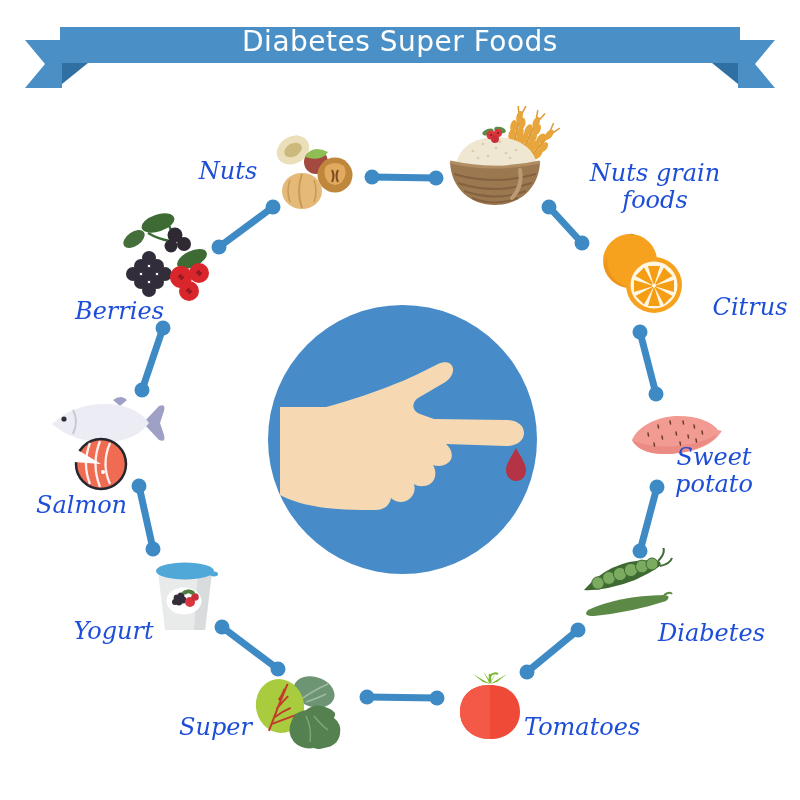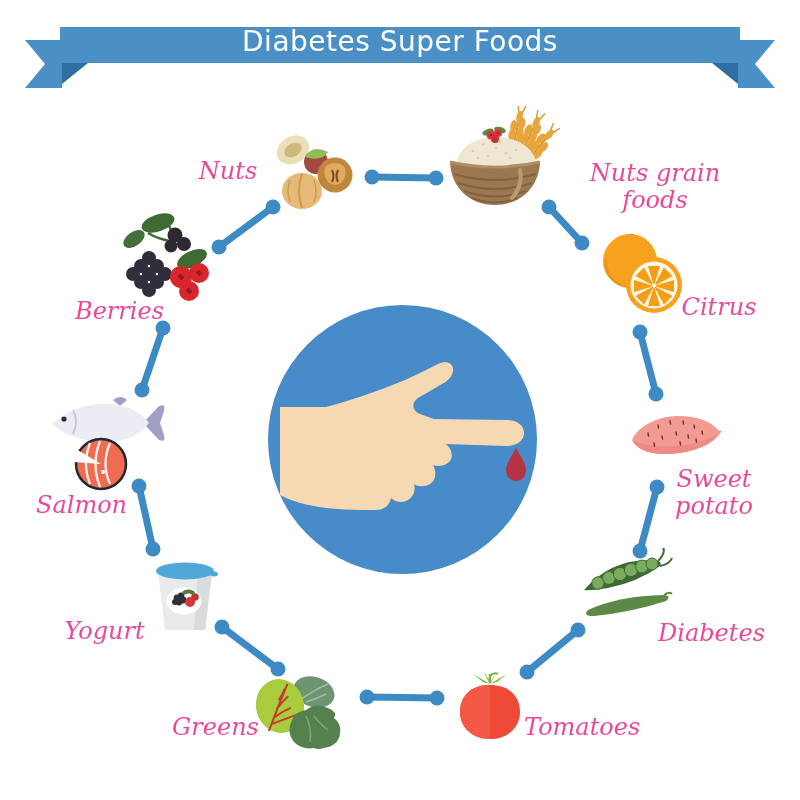--- a/index.html
+++ b/index.html
@@ -9,21 +9,21 @@
   svg{display:block;}
   .ribbon-svg{position:absolute;left:0;top:0;}
   .banner-title{position:absolute;left:60px;top:27px;width:680px;height:28px;
       display:flex;align-items:center;justify-content:center;
       color:#ffffff;font-size:28px;letter-spacing:.5px;
       font-family:"DejaVu Sans",sans-serif;text-align:center;}
   .connectors{position:absolute;left:0;top:0;pointer-events:none;}
   .center-circle{position:absolute;left:268px;top:305px;width:269px;height:269px;
       border-radius:50%;background:#478BC8;}
   .food{position:absolute;}
-  .label{position:absolute;color:#ec4899;font-family:"DejaVu Serif",serif;
+  .label{position:absolute;color:#1d4ed8;font-family:"DejaVu Serif",serif;
       font-style:italic;font-size:24px;line-height:1.12;text-align:center;}
 </style>
 </head>
 <body>
 
 <div class="stage">
 
   <svg class="ribbon-svg" width="800" height="100">
     <polygon points="25,40 62,40 62,88 25,88 45,64" fill="#4A90C7"></polygon>
     <polygon points="775,40 738,40 738,88 775,88 755,64" fill="#4A90C7"></polygon>
@@ -199,21 +199,21 @@
         <polygon points="54,53 60,73 48,73"></polygon>
         <polygon points="54,53 44.1,71.5 35.5,62.9"></polygon>
         <polygon points="54,53 34,59 34,47"></polygon>
         <polygon points="54,53 35.5,43.1 44.1,34.5"></polygon>
         <polygon points="54,53 47.9,32.9 60.1,32.9"></polygon>
         <polygon points="54,53 63.9,34.5 72.5,43.1"></polygon>
       </g>
       <circle cx="54" cy="52.5" r="2" fill="#FFF6E3"></circle>
     </svg>
   </div>
-  <div class="label" style="left:677px;top:294px;width:84px">Citrus</div>
+  <div class="label" style="left:708px;top:294px;width:84px">Citrus</div>
 
   <div class="food abs" style="left:628px;top:406px">
     <svg width="95" height="55" viewBox="0 0 95 55">
       <path d="M 4 34 C 10 20 30 10 50 10 C 70 10 84 16 90 24 L 94 25 L 90 30
                C 80 42 58 48 38 48 C 20 48 8 42 4 34 Z" fill="#F29B93"></path>
       <path d="M 4 34 C 22 43 62 44 90 28 C 80 42 55 48 36 48 C 18 48 8 42 4 34 Z" fill="#EC8B84"></path>
       <g stroke="#6B3A2A" stroke-width="1.5" stroke-linecap="round">
         <line x1="20" y1="27" x2="20.5" y2="30"></line>
           <line x1="30" y1="19" x2="30.5" y2="22"></line>
         <line x1="42" y1="15" x2="42.5" y2="18"></line>
@@ -222,21 +222,21 @@
           <line x1="74" y1="25" x2="74.5" y2="28"></line>
         <line x1="34" y1="30" x2="34.5" y2="33"></line>
           <line x1="48" y1="26" x2="48.5" y2="29"></line>
         <line x1="60" y1="29" x2="60.5" y2="32"></line>
           <line x1="26" y1="37" x2="26.5" y2="40"></line>
         <line x1="52" y1="36" x2="52.5" y2="39"></line>
           <line x1="68" y1="33" x2="68.5" y2="36"></line>
       </g>
     </svg>
   </div>
-  <div class="label" style="left:670px;top:466px;width:88px">Sweet potato</div>
+  <div class="label" style="left:670px;top:444px;width:88px">Sweet potato</div>
 
   <div class="food abs" style="left:578px;top:548px">
     <svg width="95" height="75" viewBox="0 0 95 75">
       <path d="M 80 13 q 8 -8 5 -14 M 82 18 q 10 -2 12 -8" stroke="#3F6B33" stroke-width="2" fill="none"></path>
       <path d="M 6 42 Q 36 8 80 13 Q 84 14 82 18 Q 60 34 30 40 Q 12 43 6 42 Z" fill="#3F6B33"></path>
       <g fill="#7BAB60" stroke="#3F6B33" stroke-width="1">
         <circle cx="20" cy="35" r="6.2"></circle>
           <circle cx="31" cy="30" r="6.4"></circle>
           <circle cx="42" cy="26" r="6.6"></circle>
         <circle cx="53" cy="22" r="6.6"></circle>
@@ -270,21 +270,21 @@
       <ellipse cx="64" cy="20" rx="21" ry="15" fill="#6E9573" transform="rotate(18 64 20)"></ellipse>
       <path d="M 50 28 Q 64 18 78 12 M 56 30 Q 68 26 76 22" stroke="#FFFFFF" opacity="0.35" stroke-width="1.5" fill="none"></path>
       <g transform="rotate(-12 30 34)">
         <ellipse cx="30" cy="34" rx="24" ry="27" fill="#A9CB3E"></ellipse>
         <path d="M 14 56 Q 28 34 42 14 M 22 44 Q 30 40 40 38 M 18 50 Q 30 48 44 46 M 26 36 Q 34 30 40 26 M 30 28 Q 36 22 38 18" stroke="#C23B2B" stroke-width="2" fill="none"></path>
       </g>
       <path d="M 42 48 Q 36 60 44 70 Q 52 78 64 76 Q 68 78 74 76 Q 88 74 90 62 Q 92 52 84 46 Q 88 40 78 36 Q 66 30 56 38 Q 44 40 42 48 Z" fill="#55804F"></path>
       <path d="M 56 44 Q 62 56 60 70 M 64 44 Q 72 54 78 58" stroke="#7FA578" stroke-width="1.5" fill="none"></path>
     </svg>
   </div>
-  <div class="label" style="left:168px;top:714px;width:95px">Greens</div>
+  <div class="label" style="left:168px;top:714px;width:95px">Super</div>
 
   <div class="food abs" style="left:150px;top:556px">
     <svg width="70" height="78" viewBox="0 0 70 78">
       <polygon points="8,16 62,16 55,74 15,74" fill="#E9EBEB"></polygon>
       <polygon points="48,16 62,16 55,74 44,74" fill="#D9DCDC"></polygon>
       <ellipse cx="64" cy="18" rx="4" ry="2.5" fill="#4FA8D8"></ellipse>
       <ellipse cx="35" cy="15" rx="29" ry="8.5" fill="#4FA8D8"></ellipse>
       <ellipse cx="34" cy="45" rx="17.5" ry="13.5" fill="#FFFFFF"></ellipse>
       <g fill="#332E39">
         <circle cx="27" cy="42" r="3.4"></circle>
@@ -292,21 +292,21 @@
         <circle cx="29" cy="46" r="3.4"></circle>
           <circle cx="33" cy="44" r="3.4"></circle>
           <circle cx="25" cy="46" r="3"></circle>
       </g>
       <circle cx="40" cy="46" r="5" fill="#D8353C"></circle>
       <circle cx="45" cy="41" r="3.8" fill="#C92F36"></circle>
       <ellipse cx="36" cy="36" rx="4" ry="2" fill="#4E7D3C" transform="rotate(-20 36 36)"></ellipse>
       <ellipse cx="41" cy="36" rx="4" ry="2" fill="#4E7D3C" transform="rotate(20 41 36)"></ellipse>
     </svg>
   </div>
-  <div class="label" style="left:57px;top:618px;width:95px">Yogurt</div>
+  <div class="label" style="left:66px;top:618px;width:95px">Yogurt</div>
 
   <div class="food abs" style="left:45px;top:393px">
     <svg width="125" height="100" viewBox="0 0 125 100">
       <path d="M 68 7 Q 76 1 82 7 L 75 13 Z" fill="#9FA0C6"></path>
       <path d="M 98 30 L 114 13 Q 121 10 119 18 L 115 30 L 119 42 Q 121 50 114 47 Z" fill="#9FA0C6"></path>
       <path d="M 7 31 Q 28 11 60 11 Q 90 11 104 30 Q 90 49 60 49 Q 28 49 7 31 Z" fill="#ECEDF4"></path>
       <path d="M 28 17 Q 34 28 28 41" stroke="#C6C8D6" stroke-width="2" fill="none"></path>
       <circle cx="19" cy="26" r="2.6" fill="#2F2F3A"></circle>
       <path d="M 52 48 Q 57 55 63 49 L 58 46 Z" fill="#9FA0C6"></path>
       <circle cx="56" cy="71" r="25" fill="#EF6C52" stroke="#26262F" stroke-width="2.5"></circle>

